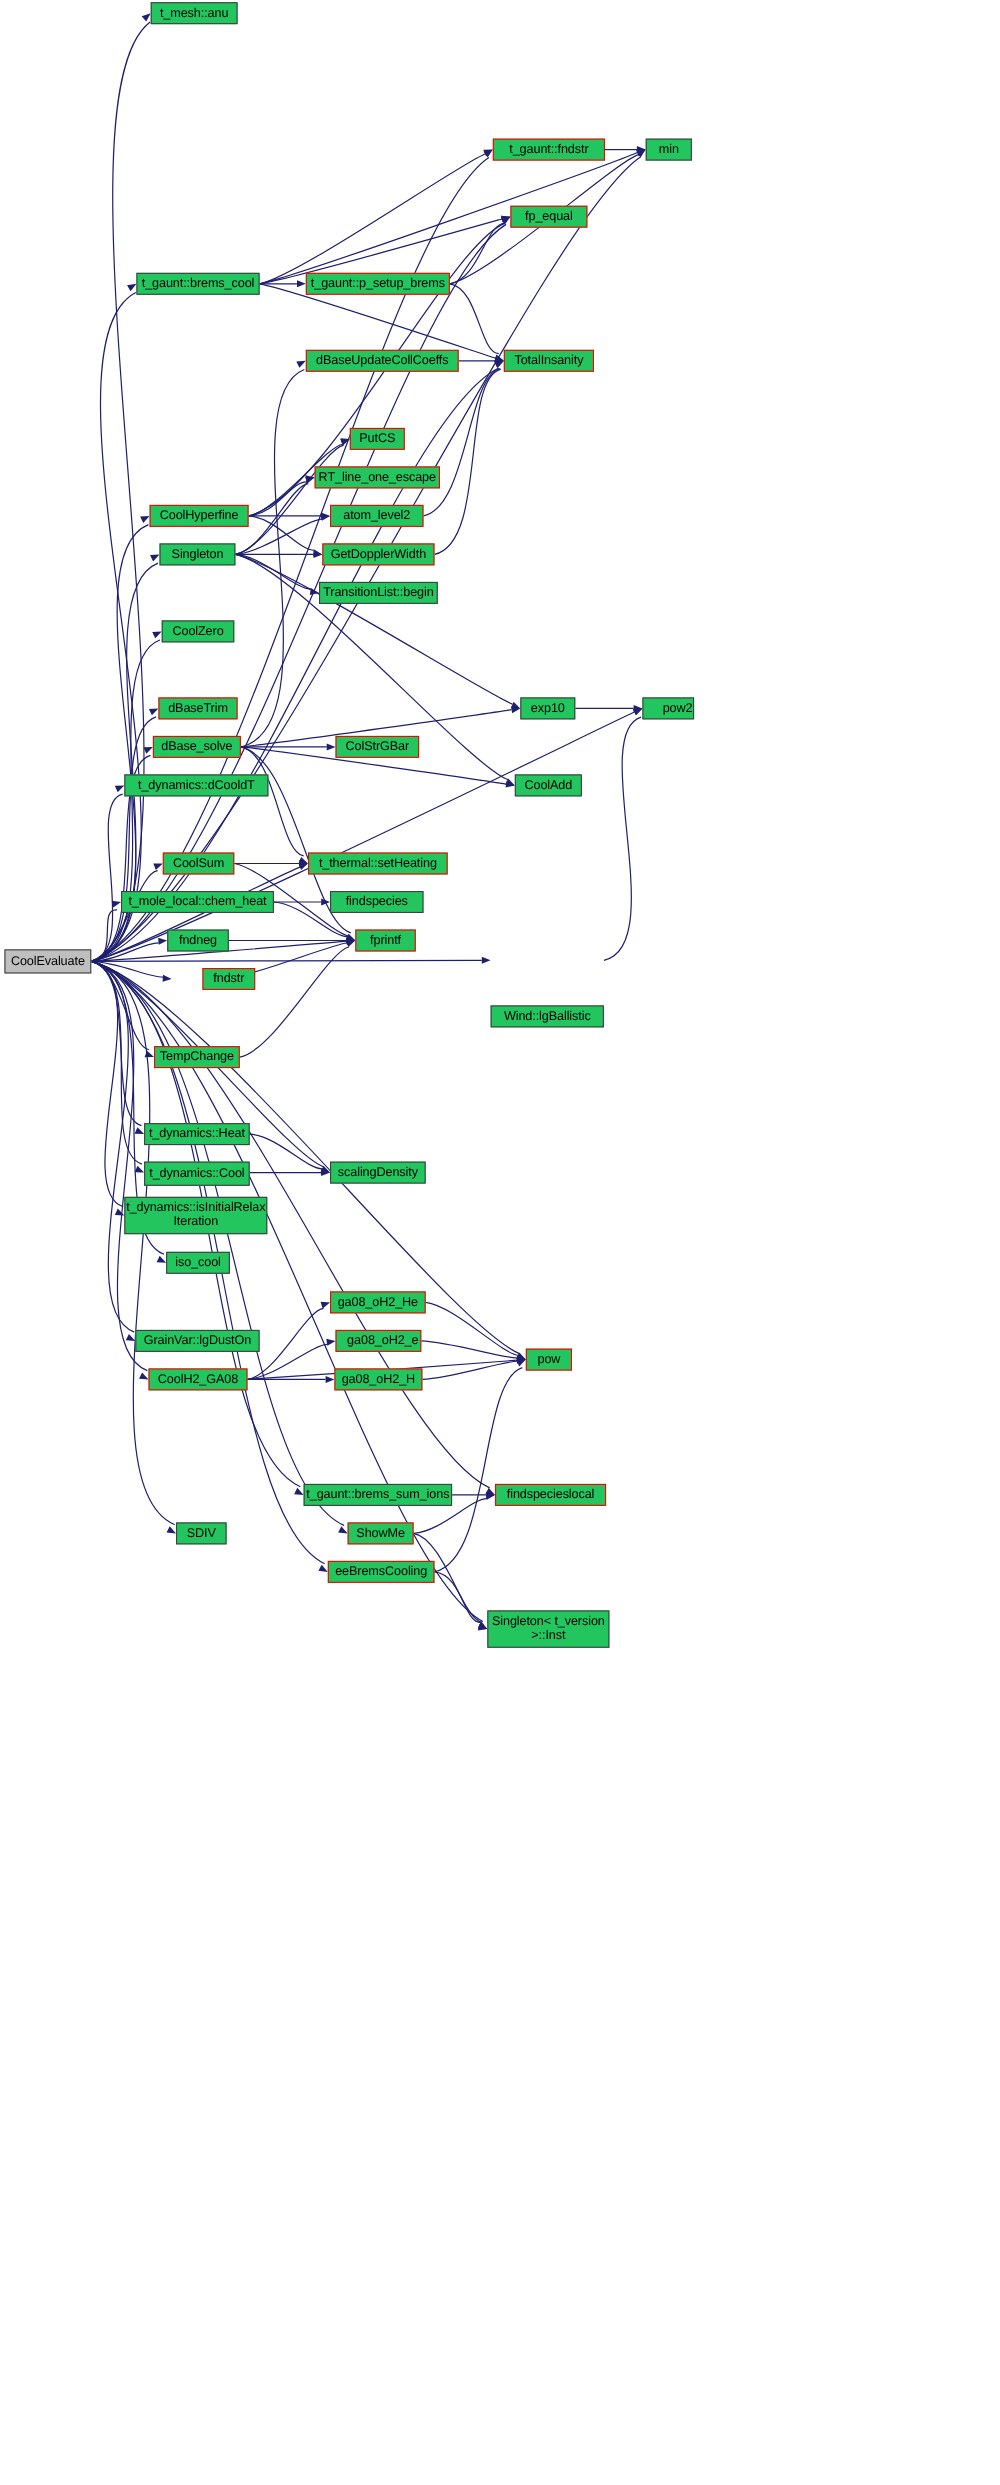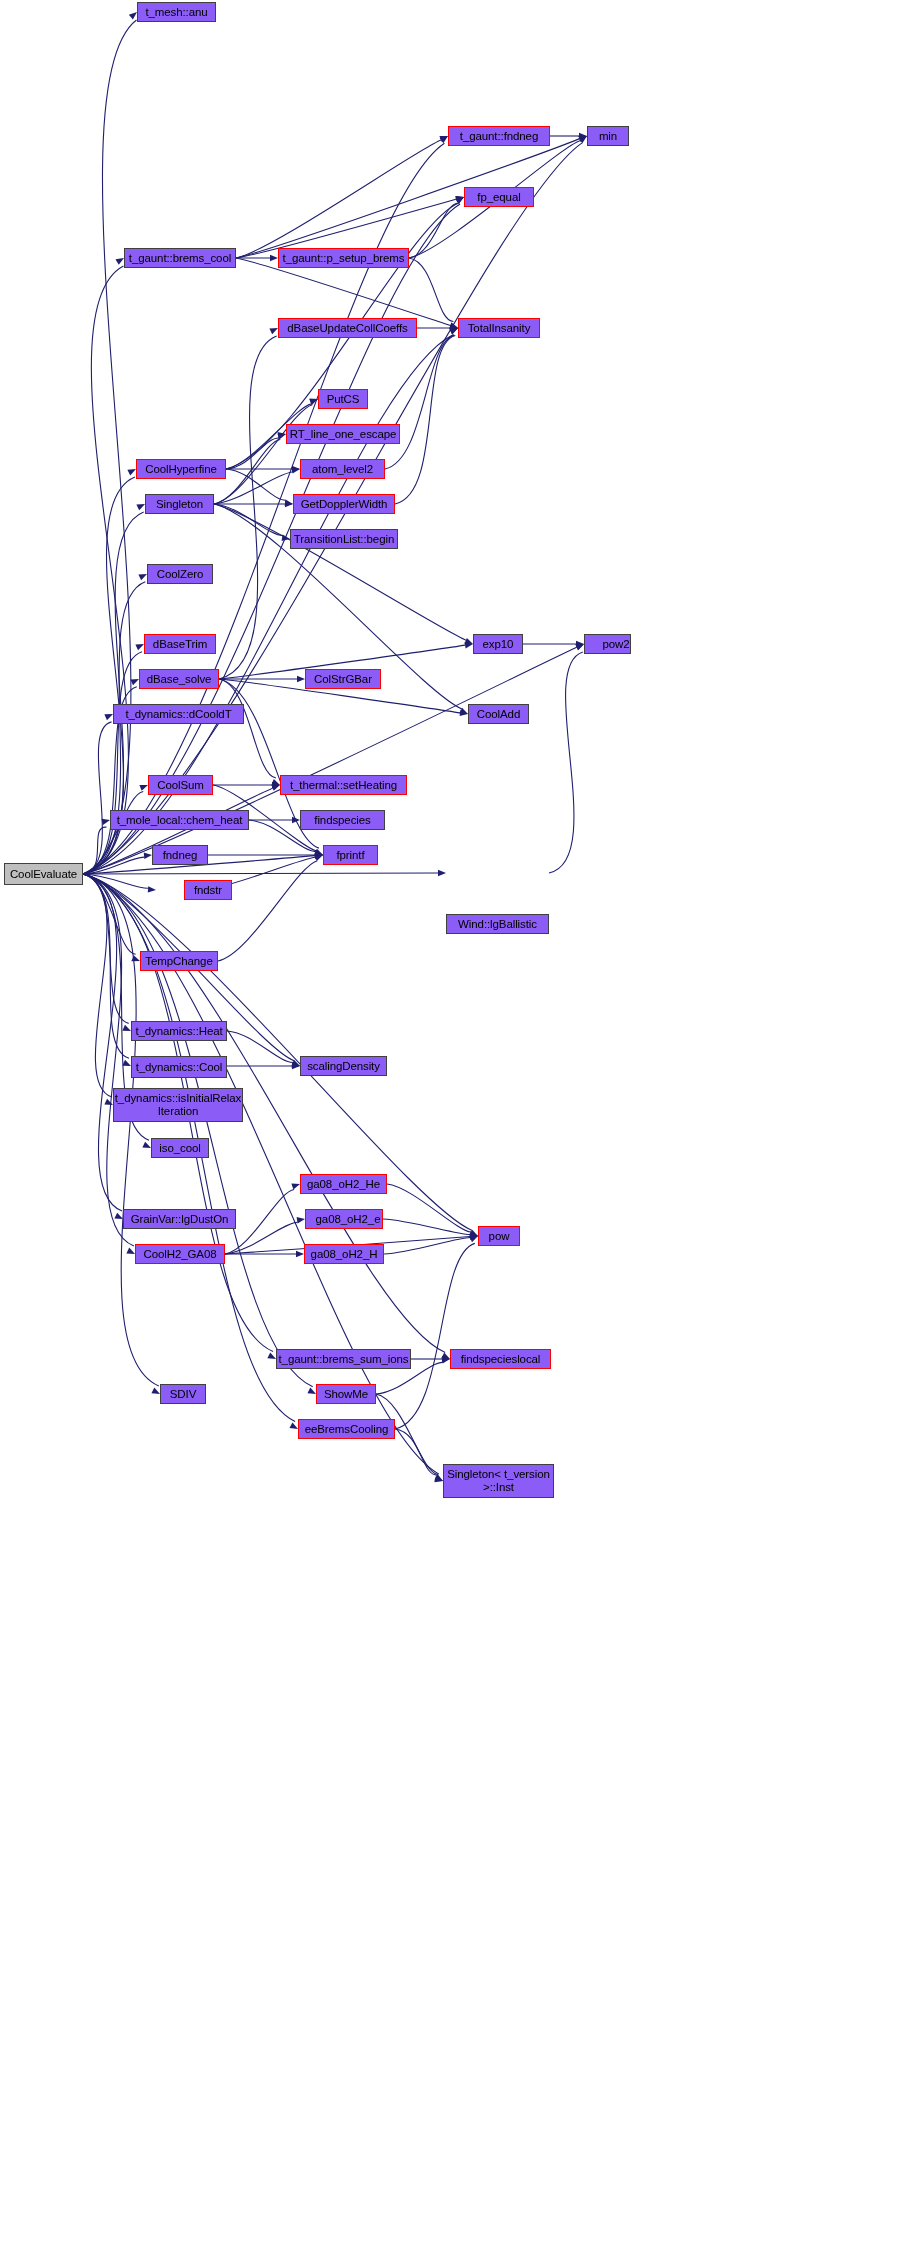--- a/index.html
+++ b/index.html
@@ -3,21 +3,21 @@
 <meta charset="utf-8">
 <title>CoolEvaluate call graph</title>
 <style>
   html,body{margin:0;padding:0;background:#ffffff;}
   body{font-family:"Liberation Sans",sans-serif;}
   #graph-root{position:relative;width:909px;height:2259px;background:#fff;overflow:hidden;}
   svg#callgraph{position:absolute;left:0;top:0;width:909px;height:2259px;display:block;}
   .edge-path{fill:none;stroke:#1f1f6e;stroke-width:1.1;}
   .arrow-head{fill:#1f1f6e;stroke:none;}
   .node-box{position:absolute;box-sizing:border-box;display:flex;align-items:center;
-            justify-content:center;text-align:center;background:#8b5cf6;
+            justify-content:center;text-align:center;background:#22c55e;
             border:1px solid #404040;font-size:11.5px;color:#000000;line-height:1.12;
             letter-spacing:-0.1px;padding:0 3px;}
   .node-box.red{border-color:#ff0000;}
   .node-box.root{background:#bfbfbf;border-color:#404040;}
   .node-label{display:block;white-space:pre-line;}
 </style>
 </head>
 <body>
 
 <div id="graph-root">
@@ -197,21 +197,21 @@
       <path class="edge-path" d="M 395 1429 C 447.283 1417.42, 435.223 1255.3, 474.83945663024 1243.3492153055865"></path>
       <polygon class="arrow-head" points="478,1236 472.02386485887894,1242.206916204933 469.39182199785523,1236.3731909476264"></polygon>
       <path class="edge-path" d="M 549 873 C 609.599 859.26, 534.419 666.9, 582.7913281202531 651.9081674417724"></path>
       <polygon class="arrow-head" points="584,644 578.0790239461897,650.2595561000925 575.395461409246,644.4493502422669"></polygon>
     </svg>
   <div id="node-layer">
       <div class="node-box" style="left: 137px; top: 2px; width: 79px; height: 20px;">
         <span class="node-label">t_mesh::anu</span>
       </div>
       <div class="node-box red" style="left: 448px; top: 126px; width: 102px; height: 20px;">
-        <span class="node-label">t_gaunt::fndneg</span>
+        <span class="node-label">t_gaunt::fndstr</span>
       </div>
       <div class="node-box" style="left: 587px; top: 126px; width: 42px; height: 20px;">
         <span class="node-label">min</span>
       </div>
       <div class="node-box red" style="left: 464px; top: 187px; width: 70px; height: 20px;">
         <span class="node-label">fp_equal</span>
       </div>
       <div class="node-box" style="left: 124px; top: 248px; width: 112px; height: 20px;">
         <span class="node-label">t_gaunt::brems_cool</span>
       </div>

